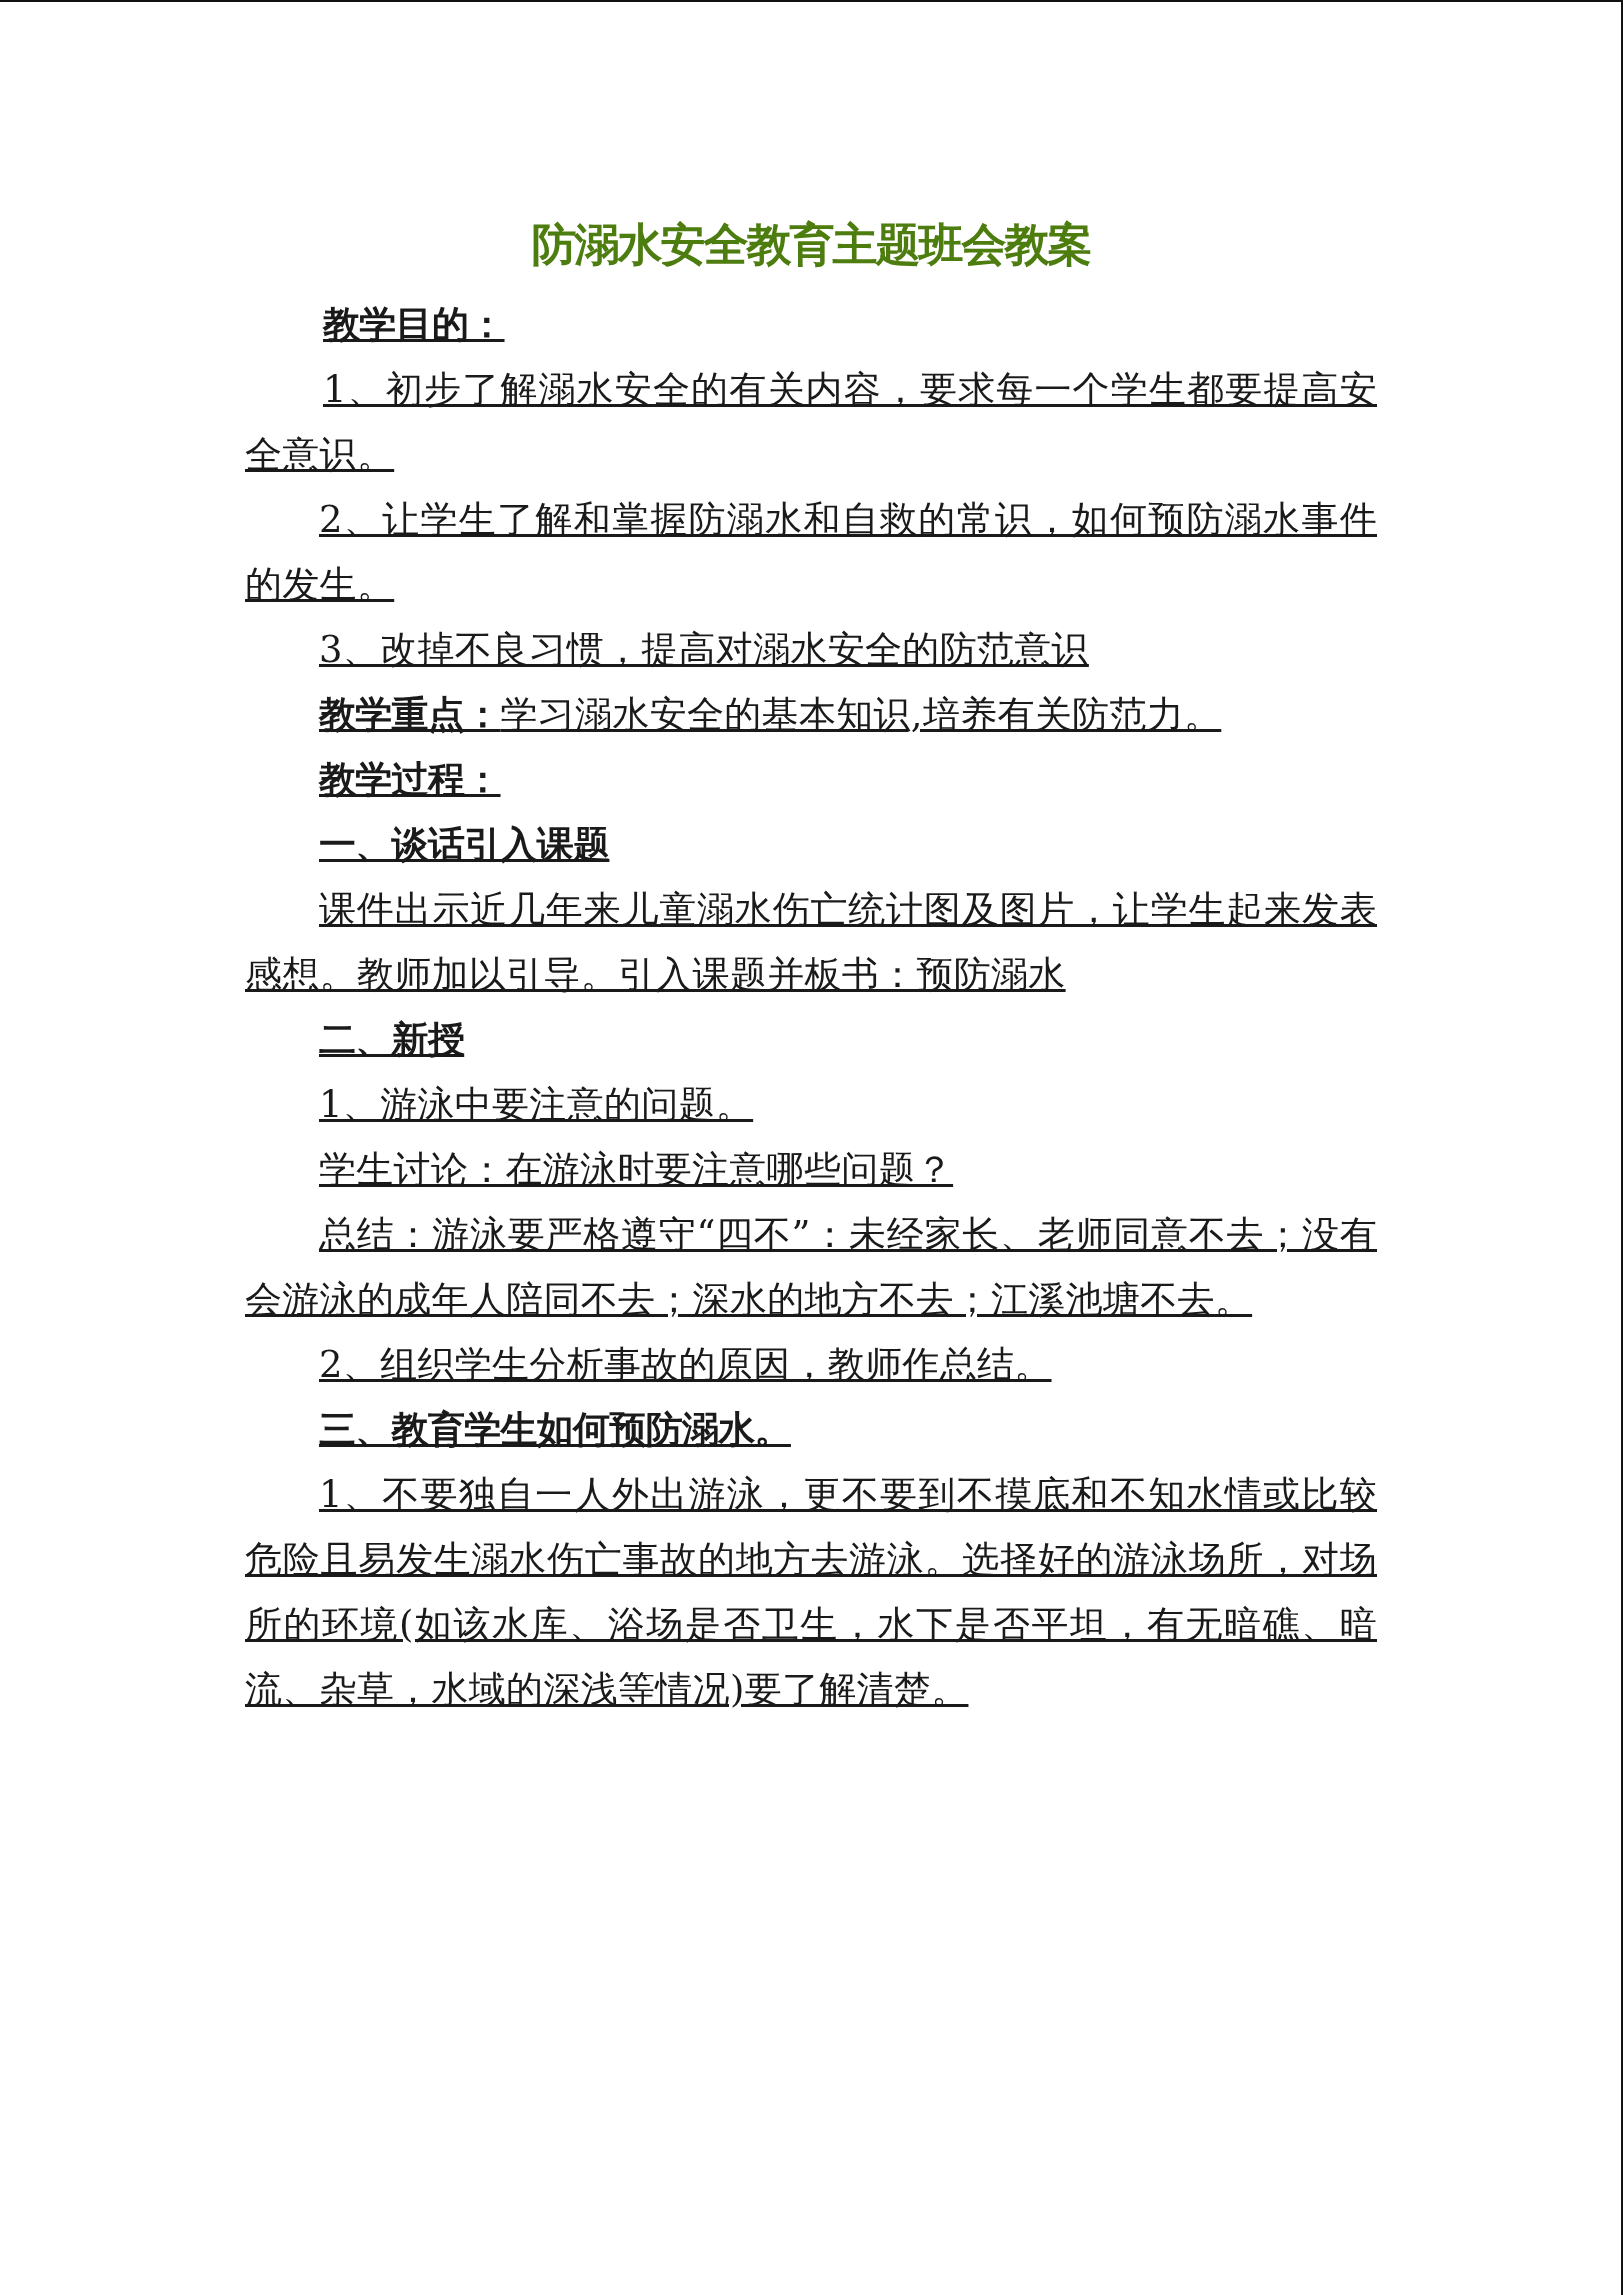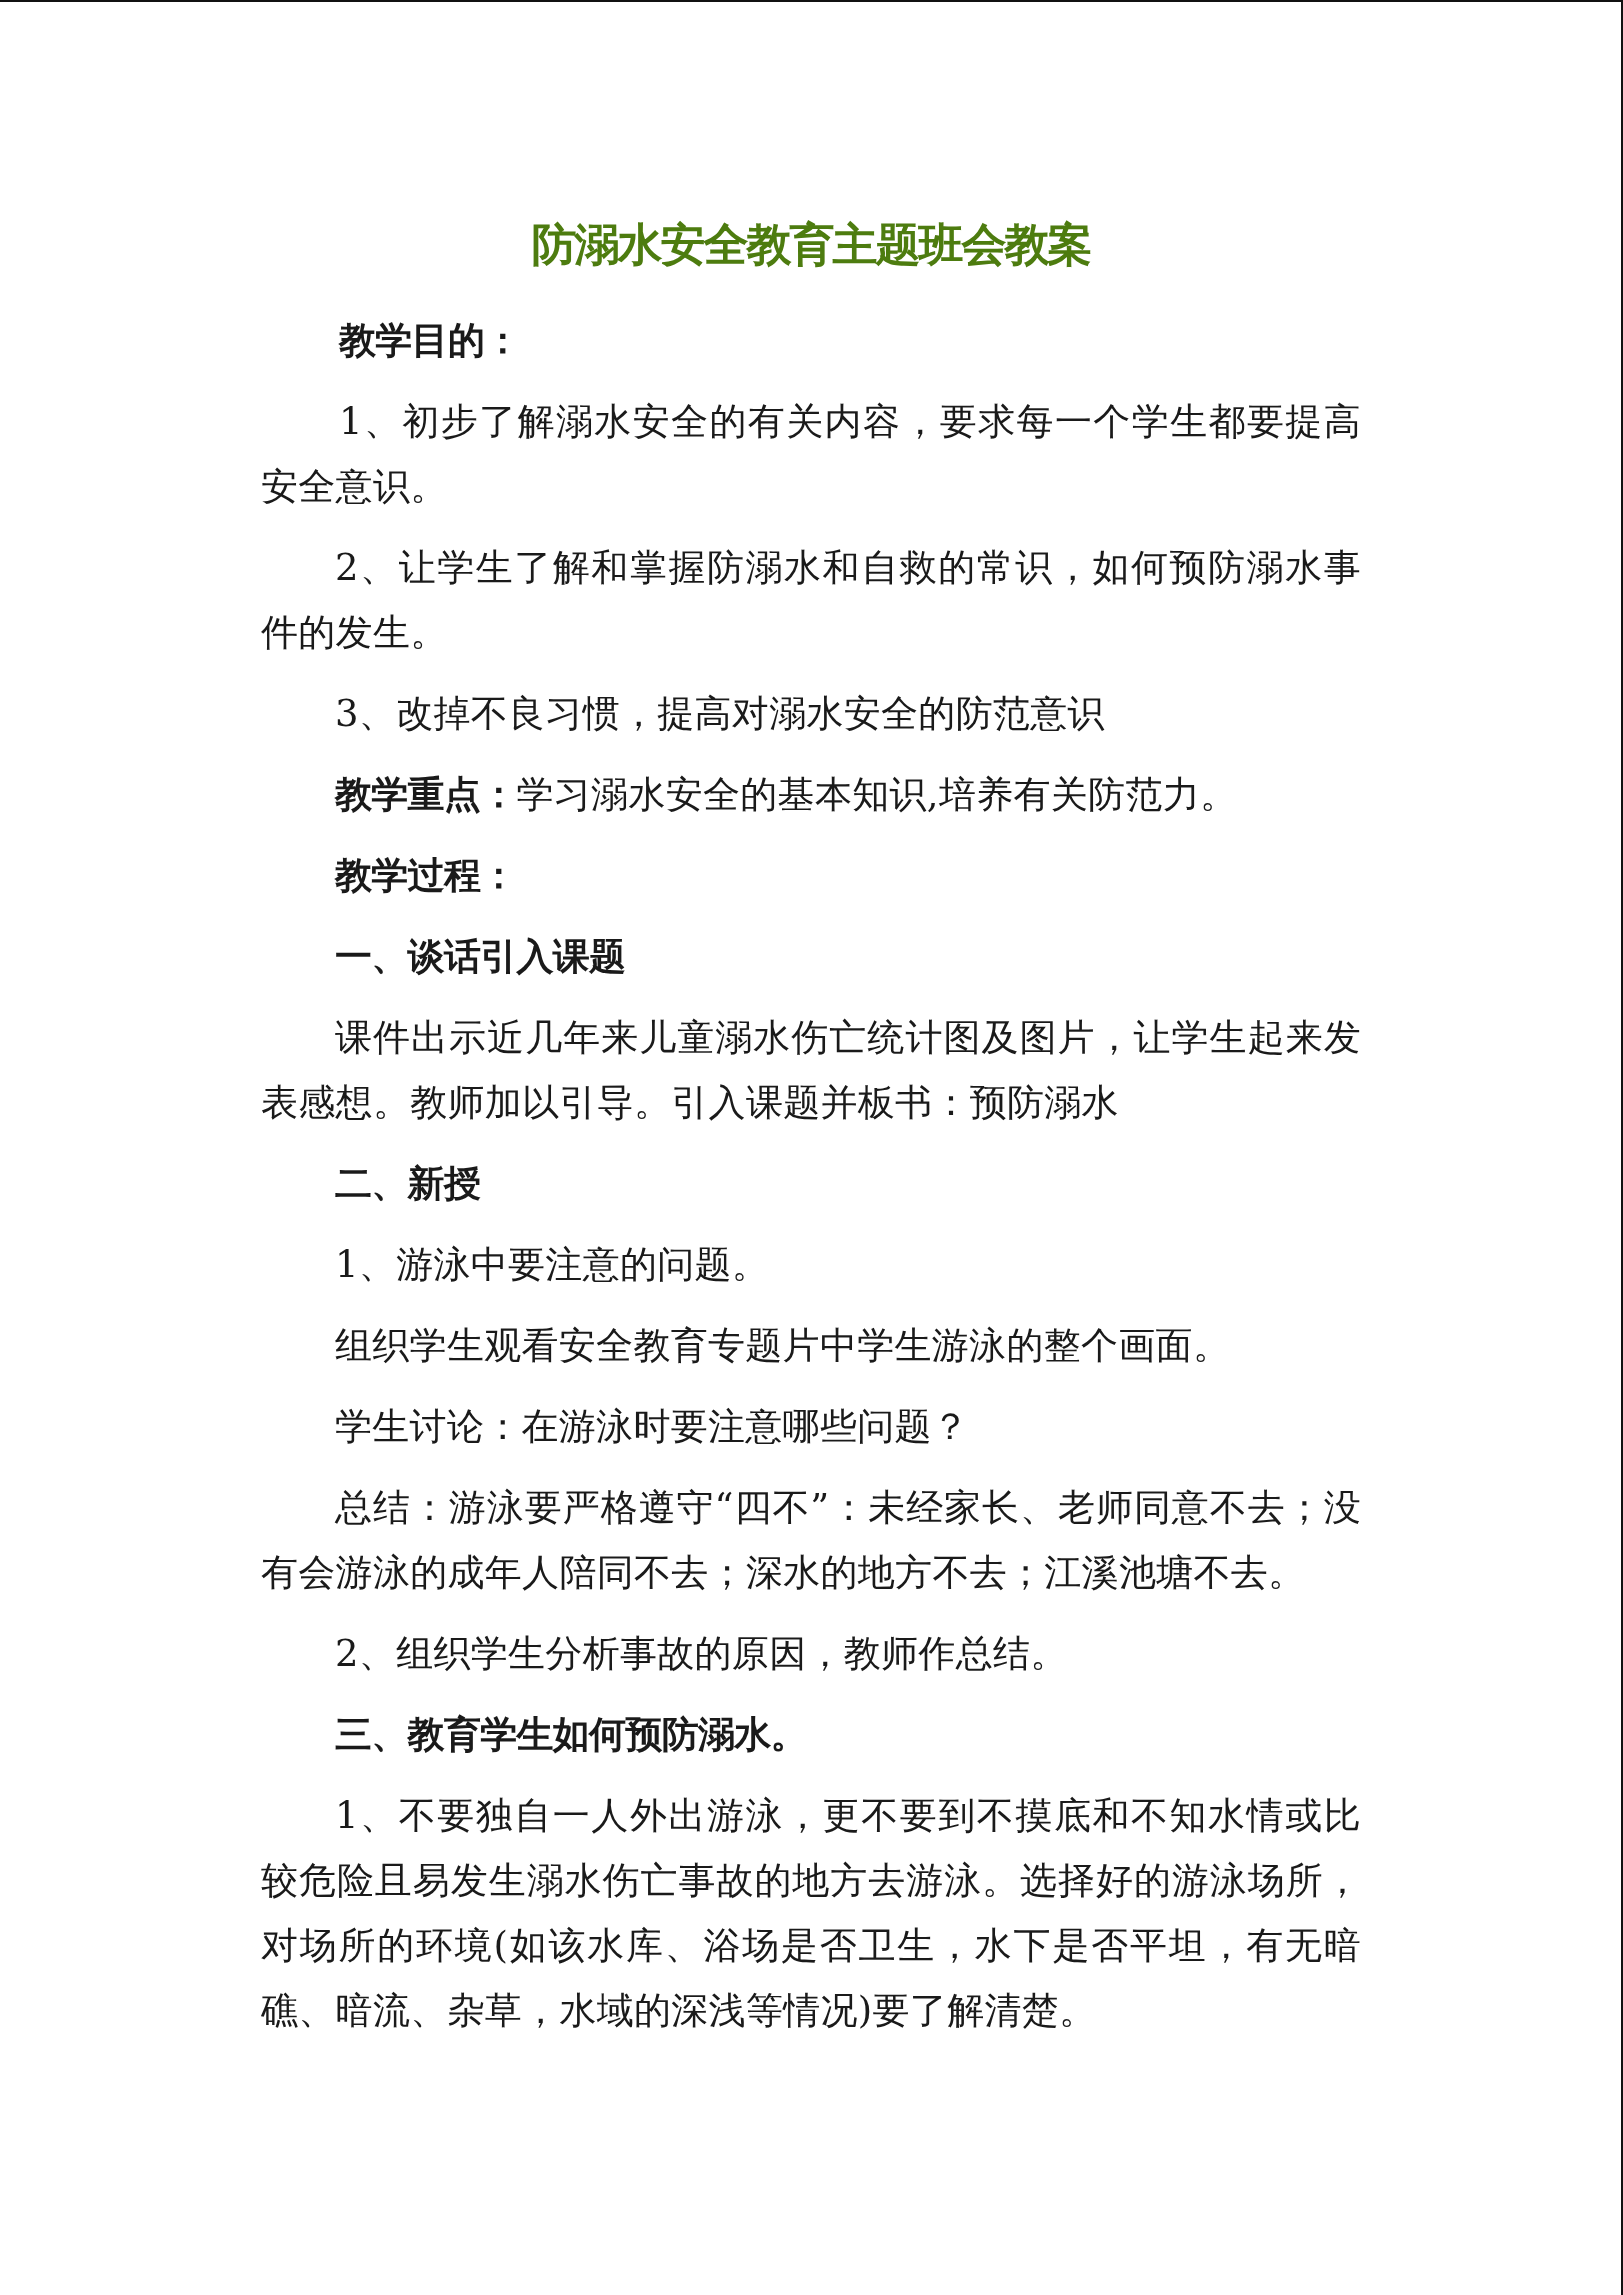--- a/index.html
+++ b/index.html
@@ -39,25 +39,26 @@
     }
     .body {
       position: absolute;
       top: 290px;
       left: 0;
       width: 1132px;
     }
     .p {
       font-size: 37px;
       line-height: 65px;
-      margin: 16px;
+      margin: 0;
       text-indent: 74px;
       letter-spacing: 0.3px;
       text-align: justify;
       word-break: break-all;
+      text-decoration: underline;
     }
     .p.objective-head {
       text-indent: 78px;
     }
     .p.item1 {
       text-indent: 78px;
     }
     .b {
       font-family: "DejaVu Sans", "Liberation Sans", sans-serif;
       font-weight: bold;
@@ -78,21 +79,20 @@
 
     <p class="p"><span class="b">教学重点：</span><span>学习溺水安全的基本知识,培养有关防范力。</span></p>
 
     <p class="p b">教学过程：</p>
 
     <p class="p b">一、谈话引入课题</p>
     <p class="p">课件出示近几年来儿童溺水伤亡统计图及图片，让学生起来发表感想。教师加以引导。引入课题并板书：预防溺水</p>
 
     <p class="p b">二、新授</p>
     <p class="p">1、游泳中要注意的问题。</p>
-    <p class="p">组织学生观看安全教育专题片中学生游泳的整个画面。</p>
     <p class="p">学生讨论：在游泳时要注意哪些问题？</p>
     <p class="p">总结：游泳要严格遵守“四不”：未经家长、老师同意不去；没有会游泳的成年人陪同不去；深水的地方不去；江溪池塘不去。</p>
     <p class="p">2、组织学生分析事故的原因，教师作总结。</p>
 
     <p class="p b">三、教育学生如何预防溺水。</p>
     <p class="p">1、不要独自一人外出游泳，更不要到不摸底和不知水情或比较危险且易发生溺水伤亡事故的地方去游泳。选择好的游泳场所，对场所的环境(如该水库、浴场是否卫生，水下是否平坦，有无暗礁、暗流、杂草，水域的深浅等情况)要了解清楚。</p>
   </div>
 </div>
 
 

